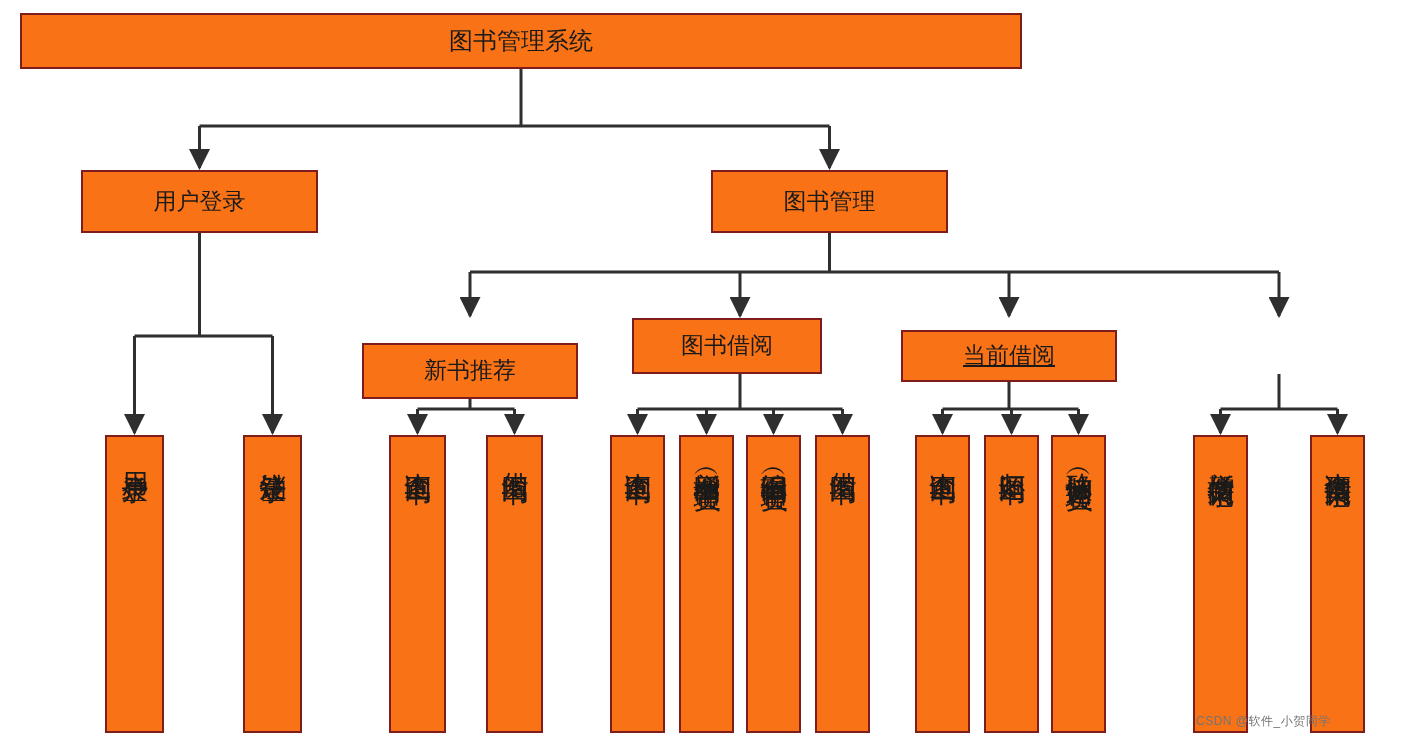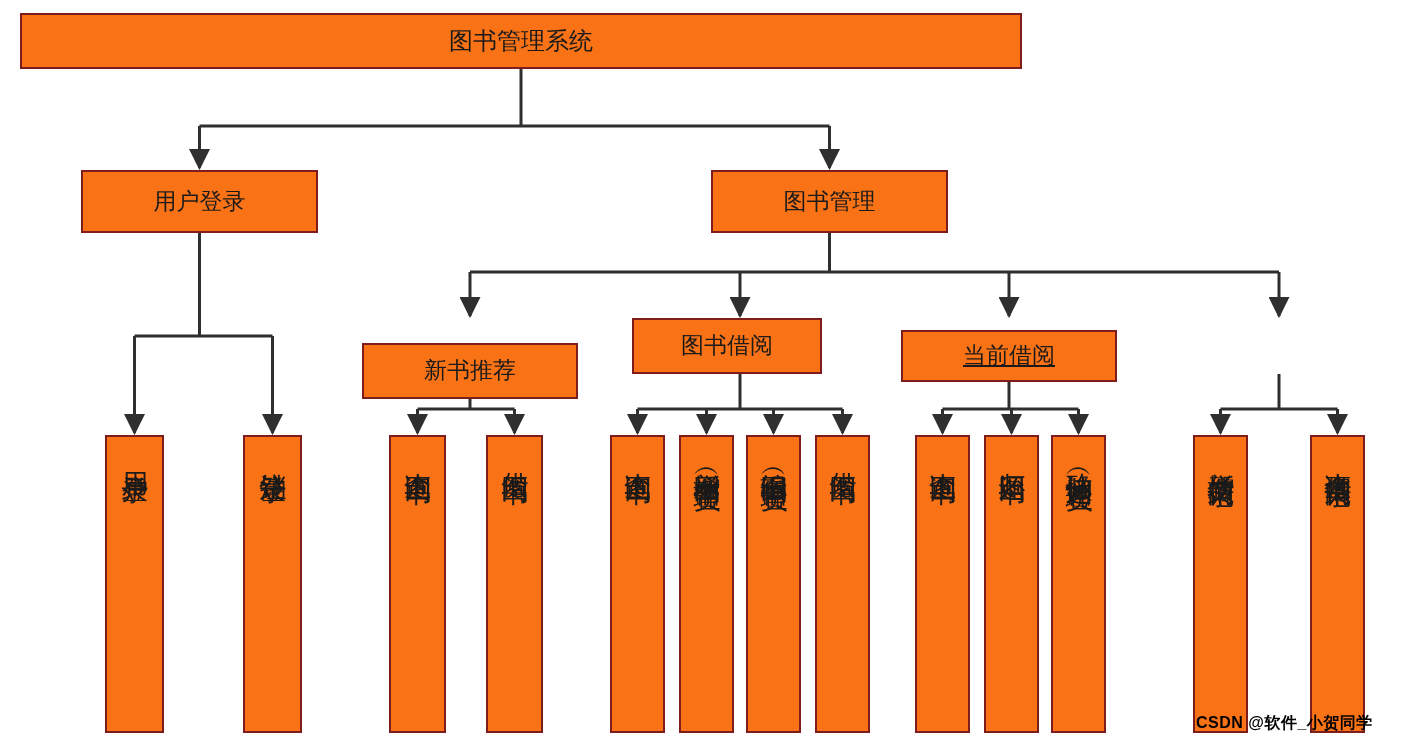--- a/index.html
+++ b/index.html
@@ -53,26 +53,25 @@
   .node.vertical .node-label {
     writing-mode: vertical-rl;
     text-orientation: upright;
     font-size: 27px;
     letter-spacing: 2px;
     line-height: 1;
     white-space: nowrap;
   }
   .watermark {
     position: absolute;
-    font-size: 16px;
-    color: #000000;
+    font-size: 12px;
+    color: #737373;
     white-space: nowrap;
     letter-spacing: 0.5px;
     pointer-events: none;
-    font-weight: bold;
   }
 </style>
 </head>
 <body>
 
 <div id="canvas">
 
   <svg id="wires" viewBox="0 0 1405 747" width="1405" height="747" xmlns="http://www.w3.org/2000/svg">
     <defs>
       <marker id="arrow" viewBox="0 0 10 10" refX="9" refY="5" markerWidth="7" markerHeight="7" orient="auto-start-reverse">

